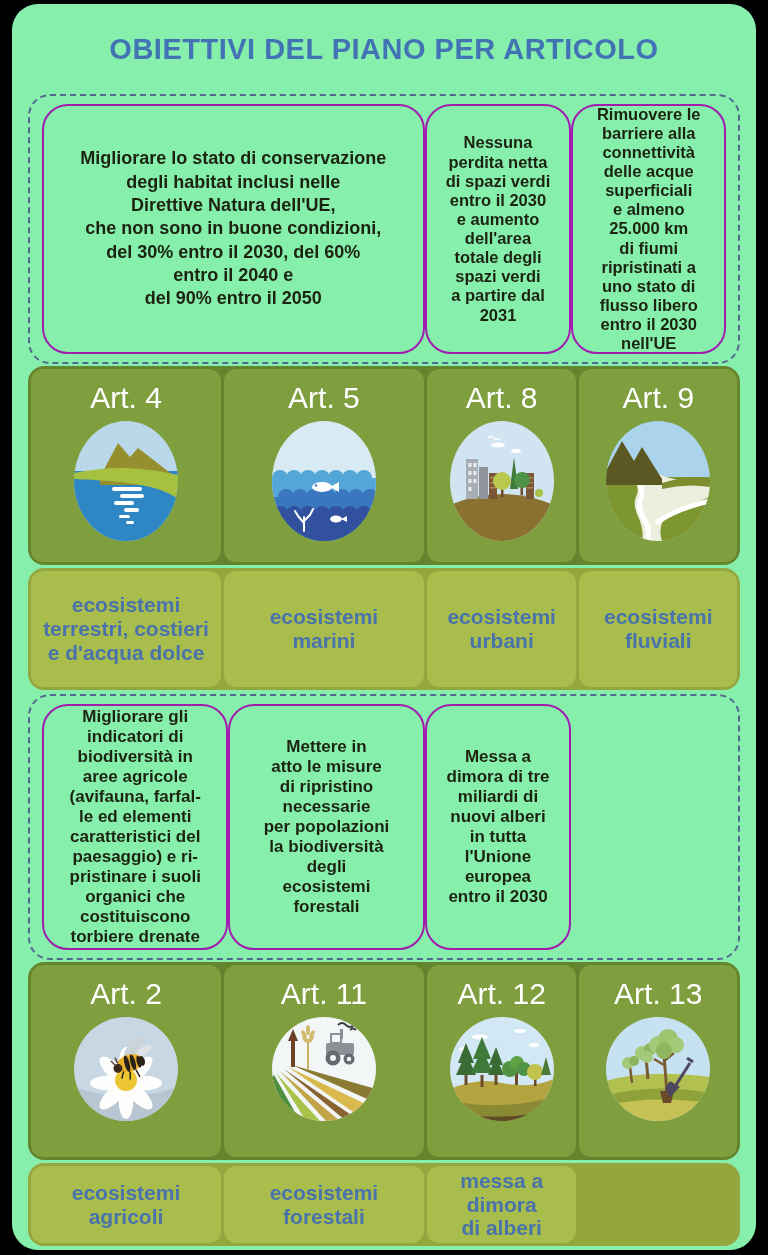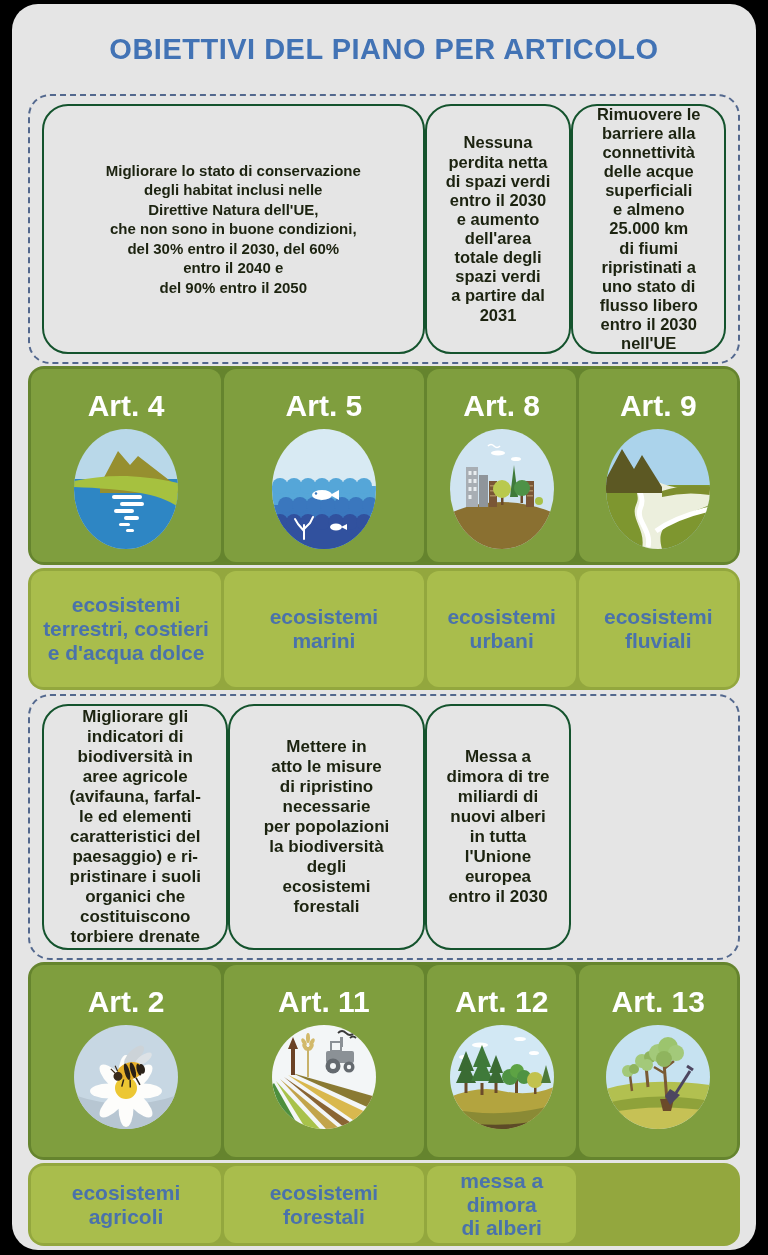--- a/index.html
+++ b/index.html
@@ -1,36 +1,36 @@
 <!DOCTYPE html>
 <html><head>
 <meta charset="utf-8">
 <style>
   html,body{margin:0;padding:0;background:#000;width:768px;height:1255px;overflow:hidden;
     font-family:"Liberation Sans","DejaVu Sans",sans-serif;}
-  .panel{position:absolute;left:12px;right:12px;top:4px;bottom:5px;background:#e5e5e5;
+  .panel{position:absolute;left:12px;right:12px;top:4px;bottom:5px;background:#86efac;
     border-radius:26px;display:flex;flex-direction:column;padding:0 16px 4px 16px;box-sizing:border-box;}
   .title-bar{height:90px;display:flex;align-items:center;justify-content:center;flex:0 0 auto;}
   .title{color:#4273b5;font-size:29px;font-weight:bold;letter-spacing:.5px;text-align:center;}
   .grid4{display:grid;grid-template-columns:193fr 203fr 152fr 160fr;}
   .obj-group{border:2px dashed #53688e;border-radius:22px;padding:8px 12px;box-sizing:border-box;flex:0 0 auto;}
   .obj-group.g1{height:270px;}
   .obj-group.g2{height:266px;margin-top:4px;}
-  .obj-box{border:2px solid #14532d;border-radius:26px;display:flex;align-items:center;justify-content:center;
+  .obj-box{border:2px solid #a21caf;border-radius:26px;display:flex;align-items:center;justify-content:center;
     text-align:center;padding:0 6px;box-sizing:border-box;color:#1c2310;font-weight:600;
     white-space:pre-line;overflow:hidden;}
-  .obj-wide{grid-column:span 2;font-size:15px;line-height:1.3;}
+  .obj-wide{grid-column:span 2;font-size:18px;line-height:1.3;}
   .obj-narrow{font-size:16.5px;line-height:1.16;}
   .obj-r2{font-size:17px;line-height:1.18;text-align:center;}
   .art-band{background:#65842e;border-radius:16px;padding:3px;gap:3px;margin-top:2px;flex:0 0 auto;}
   .art-band.b1{height:193px;}
   .art-band.b2{height:192px;}
   .art-cell{background:#7f9e3e;border-radius:12px;display:flex;flex-direction:column;align-items:center;
     justify-content:flex-start;overflow:hidden;}
-  .art-label{color:#fff;font-size:30px;font-weight:bold;margin-top:22px;line-height:1;}
+  .art-label{color:#fff;font-size:30px;font-weight:normal;margin-top:14px;line-height:1;}
   .art-icon{margin-top:8px;}
   .cap-band{background:#93a73e;border-radius:16px;padding:3px;gap:3px;margin-top:3px;flex:0 0 auto;}
   .cap-band.c1{height:116px;}
   .cap-band.c2{flex:1 1 auto;}
   .cap-cell{background:#a9bd4c;border-radius:12px;display:flex;align-items:center;justify-content:center;
     text-align:center;color:#4a72ab;font-size:21px;font-weight:bold;line-height:1.14;white-space:pre-line;}
 </style>
 </head>
 <body>
 

